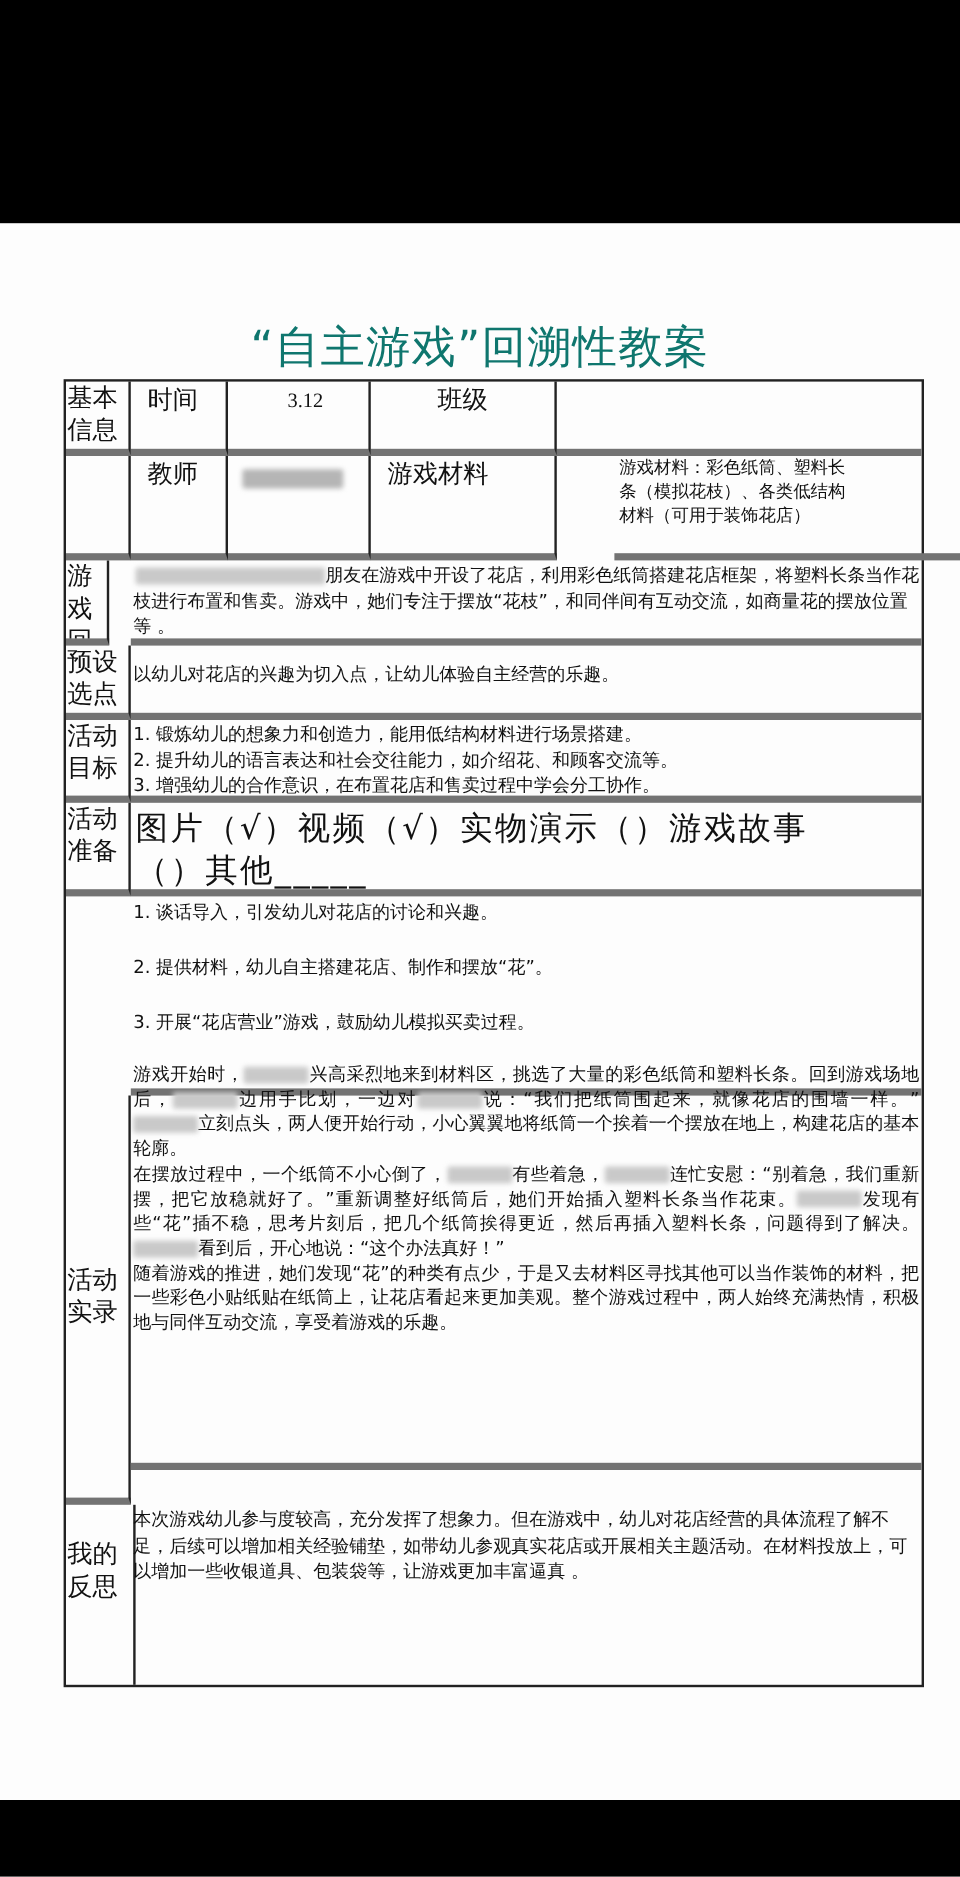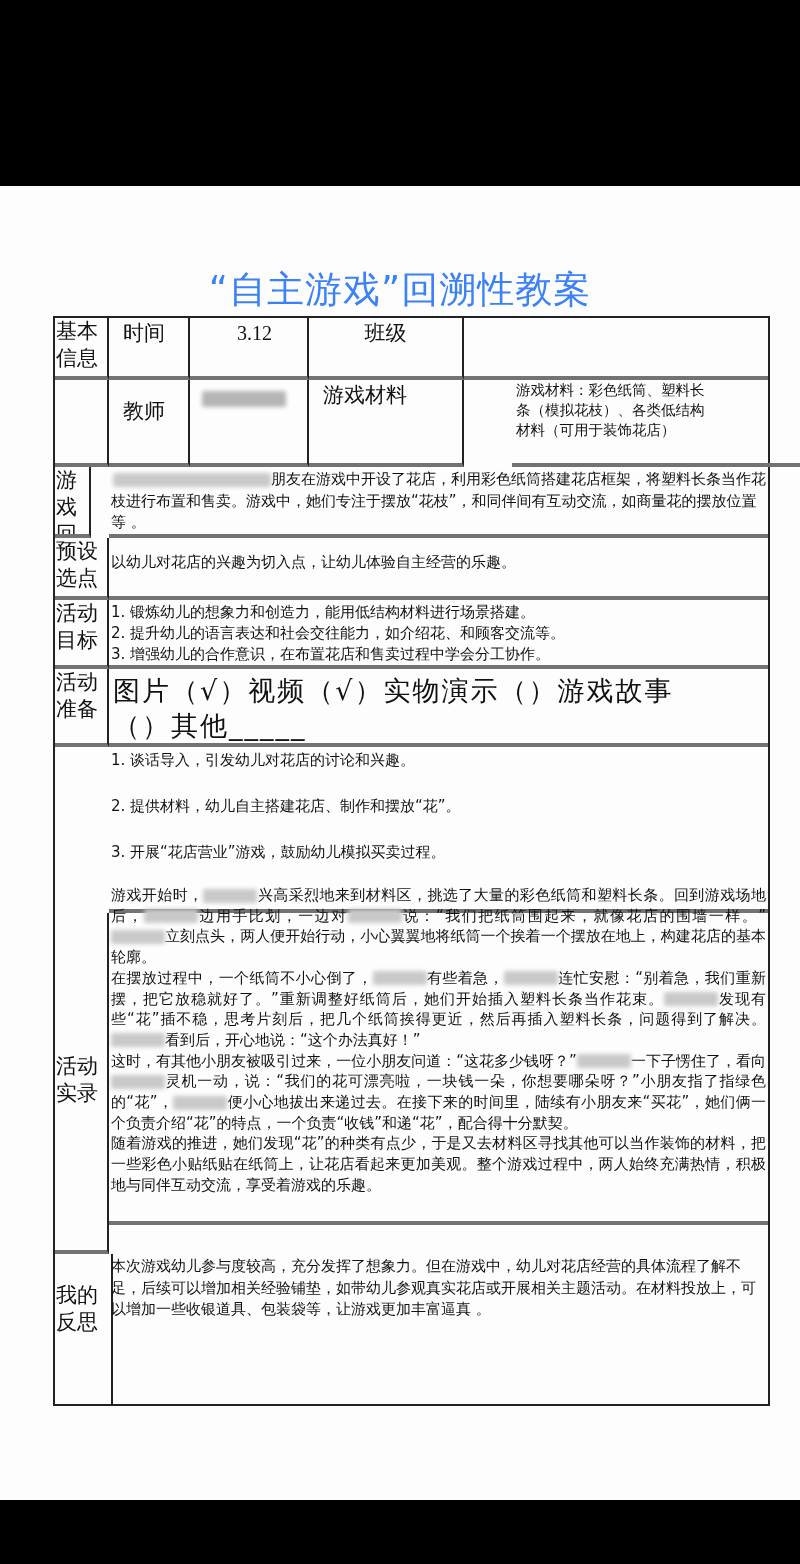--- a/index.html
+++ b/index.html
@@ -6,29 +6,29 @@
   body {
     width:800px; height:1564px; position:relative; overflow:hidden;
     background:#fdfdfd;
     font-family:"DejaVu Sans","Liberation Sans",sans-serif;
     color:#111;
   }
   .bar-top { position:absolute; left:0; top:0; width:800px; height:186px; background:#000; }
   .bar-bottom { position:absolute; left:0; top:1500px; width:800px; height:64px; background:#000; }
   .title {
     position:absolute; left:0; top:262px; width:800px; text-align:center;
-    font-size:37px; letter-spacing:1px; color:#3b82f6; line-height:56px;
+    font-size:37px; letter-spacing:1px; color:#0f766e; line-height:56px;
   }
   .tbl {
     position:absolute; left:53px; top:316px; width:717px; height:1090px;
     border:2px solid #222; box-sizing:border-box;
   }
   .cell {
     position:absolute; box-sizing:border-box;
-    border-right:2px solid #222; border-bottom:4px solid #737373;
+    border-right:2px solid #222; border-bottom:6px solid #737373;
     overflow:hidden;
   }
   .hl {
     font-size:21px; line-height:27px; padding:0 0 0 1px; letter-spacing:0px;
   }
   .lbl { font-size:21px; line-height:27px; }
   .txt { font-size:15px; line-height:21.5px; padding:0 2px; }
   .blur {
     display:inline-block; background:#c9c9c9; filter:blur(2px); border-radius:2px;
     vertical-align:middle; height:14px;
@@ -48,32 +48,32 @@
 <div class="title">“自主游戏”回溯性教案</div>
 
 <div class="tbl">
 
   <div class="cell hl" style="left:0;top:0;width:54px;height:62px;">
     <span>基本信息</span>
   </div>
   <div class="cell lbl" style="left:54px;top:0;width:81px;height:62px;padding:2px 0 0 14px;">
     <span>时间</span>
   </div>
-  <div class="cell" style="left:135px;top:0;width:119px;height:62px;padding:2px 0 0 12px;text-align:center;font-family:'Liberation Serif',serif;font-size:20px;line-height:27px;">
+  <div class="cell" style="left:135px;top:0;width:119px;height:62px;padding:2px 0 0 12px;text-align:center;font-family:'Liberation Serif',serif;font-size:17px;line-height:27px;">
     <span>3.12</span>
   </div>
   <div class="cell lbl" style="left:254px;top:0;width:155px;height:62px;padding:2px 0 0 0;text-align:center;">
     <span>班级</span>
   </div>
   <div class="cell" style="left:409px;top:0;width:304px;height:62px;border-right:none;">
     <span></span>
   </div>
 
   <div class="cell" style="left:0;top:62px;width:54px;height:87px;"></div>
-  <div class="cell lbl" style="left:54px;top:62px;width:81px;height:87px;padding:18px 0 0 14px;">
+  <div class="cell lbl" style="left:54px;top:62px;width:81px;height:87px;padding:2px 0 0 14px;">
     <span>教师</span>
   </div>
   <div class="cell" style="left:135px;top:62px;width:119px;height:87px;padding:8px 0 0 12px;">
     <span class="blur" style="width:84px;height:16px;background:#b5b5b5;"></span>
   </div>
   <div class="cell lbl" style="left:254px;top:62px;width:155px;height:87px;padding:2px 0 0 14px;">
     <span>游戏材料</span>
   </div>
   <div class="cell" style="left:409px;top:62px;width:304px;height:87px;border-right:none;padding:0 110px 0 4px;font-size:14.5px;line-height:20px;text-align:left;margin-left:48px;">
     <span>游戏材料：彩色纸筒、塑料长条（模拟花枝）、各类低结构材料（可用于装饰花店）</span>
@@ -115,21 +115,20 @@
     <div>2. 提供材料，幼儿自主搭建花店、制作和摆放“花”。</div>
     <div>3. 开展“花店营业”游戏，鼓励幼儿模拟买卖过程。</div>
   </div>
 
   <div class="cell hl" style="left:0;top:595px;width:54px;height:341px;padding-top:140px;">
     <span>活动实录</span>
   </div>
   <div class="cell rec" style="left:54px;top:566px;width:659px;height:341px;border-right:none;text-align:justify;">
     <div>游戏开始时，<span class="blur" style="width: 54px;"></span>兴高采烈地来到材料区，挑选了大量的彩色纸筒和塑料长条。回到游戏场地后，<span class="blur" style="width: 54px;"></span>边用手比划，一边对<span class="blur" style="width: 54px;"></span>说：“我们把纸筒围起来，就像花店的围墙一样。”<span class="blur" style="width: 54px;"></span>立刻点头，两人便开始行动，小心翼翼地将纸筒一个挨着一个摆放在地上，构建花店的基本轮廓。</div>
     <div>在摆放过程中，一个纸筒不小心倒了，<span class="blur" style="width: 54px;"></span>有些着急，<span class="blur" style="width: 54px;"></span>连忙安慰：“别着急，我们重新摆，把它放稳就好了。”重新调整好纸筒后，她们开始插入塑料长条当作花束。<span class="blur" style="width: 54px;"></span>发现有些“花”插不稳，思考片刻后，把几个纸筒挨得更近，然后再插入塑料长条，问题得到了解决。<span class="blur" style="width: 54px;"></span>看到后，开心地说：“这个办法真好！”</div>
-    <div>这时，有其他小朋友被吸引过来，一位小朋友问道：“这花多少钱呀？”<span class="blur" style="width: 54px;"></span>一下子愣住了，看向<span class="blur" style="width: 54px;"></span>灵机一动，说：“我们的花可漂亮啦，一块钱一朵，你想要哪朵呀？”小朋友指了指绿色的“花”，<span class="blur" style="width: 54px;"></span>便小心地拔出来递过去。在接下来的时间里，陆续有小朋友来“买花”，她们俩一个负责介绍“花”的特点，一个负责“收钱”和递“花”，配合得十分默契。</div>
     <div>随着游戏的推进，她们发现“花”的种类有点少，于是又去材料区寻找其他可以当作装饰的材料，把一些彩色小贴纸贴在纸筒上，让花店看起来更加美观。整个游戏过程中，两人始终充满热情，积极地与同伴互动交流，享受着游戏的乐趣。</div>
   </div>
 
   <div class="cell hl" style="left:0;top:936px;width:58px;height:150px;padding-top:28px;border-bottom:none;">
     <span>我的反思</span>
   </div>
   <div class="cell refl" style="left:54px;top:936px;width:659px;height:150px;border-right:none;border-bottom:none;">
     <span>本次游戏幼儿参与度较高，充分发挥了想象力。但在游戏中，幼儿对花店经营的具体流程了解不足，后续可以增加相关经验铺垫，如带幼儿参观真实花店或开展相关主题活动。在材料投放上，可以增加一些收银道具、包装袋等，让游戏更加丰富逼真 。</span>
   </div>
 </div>

